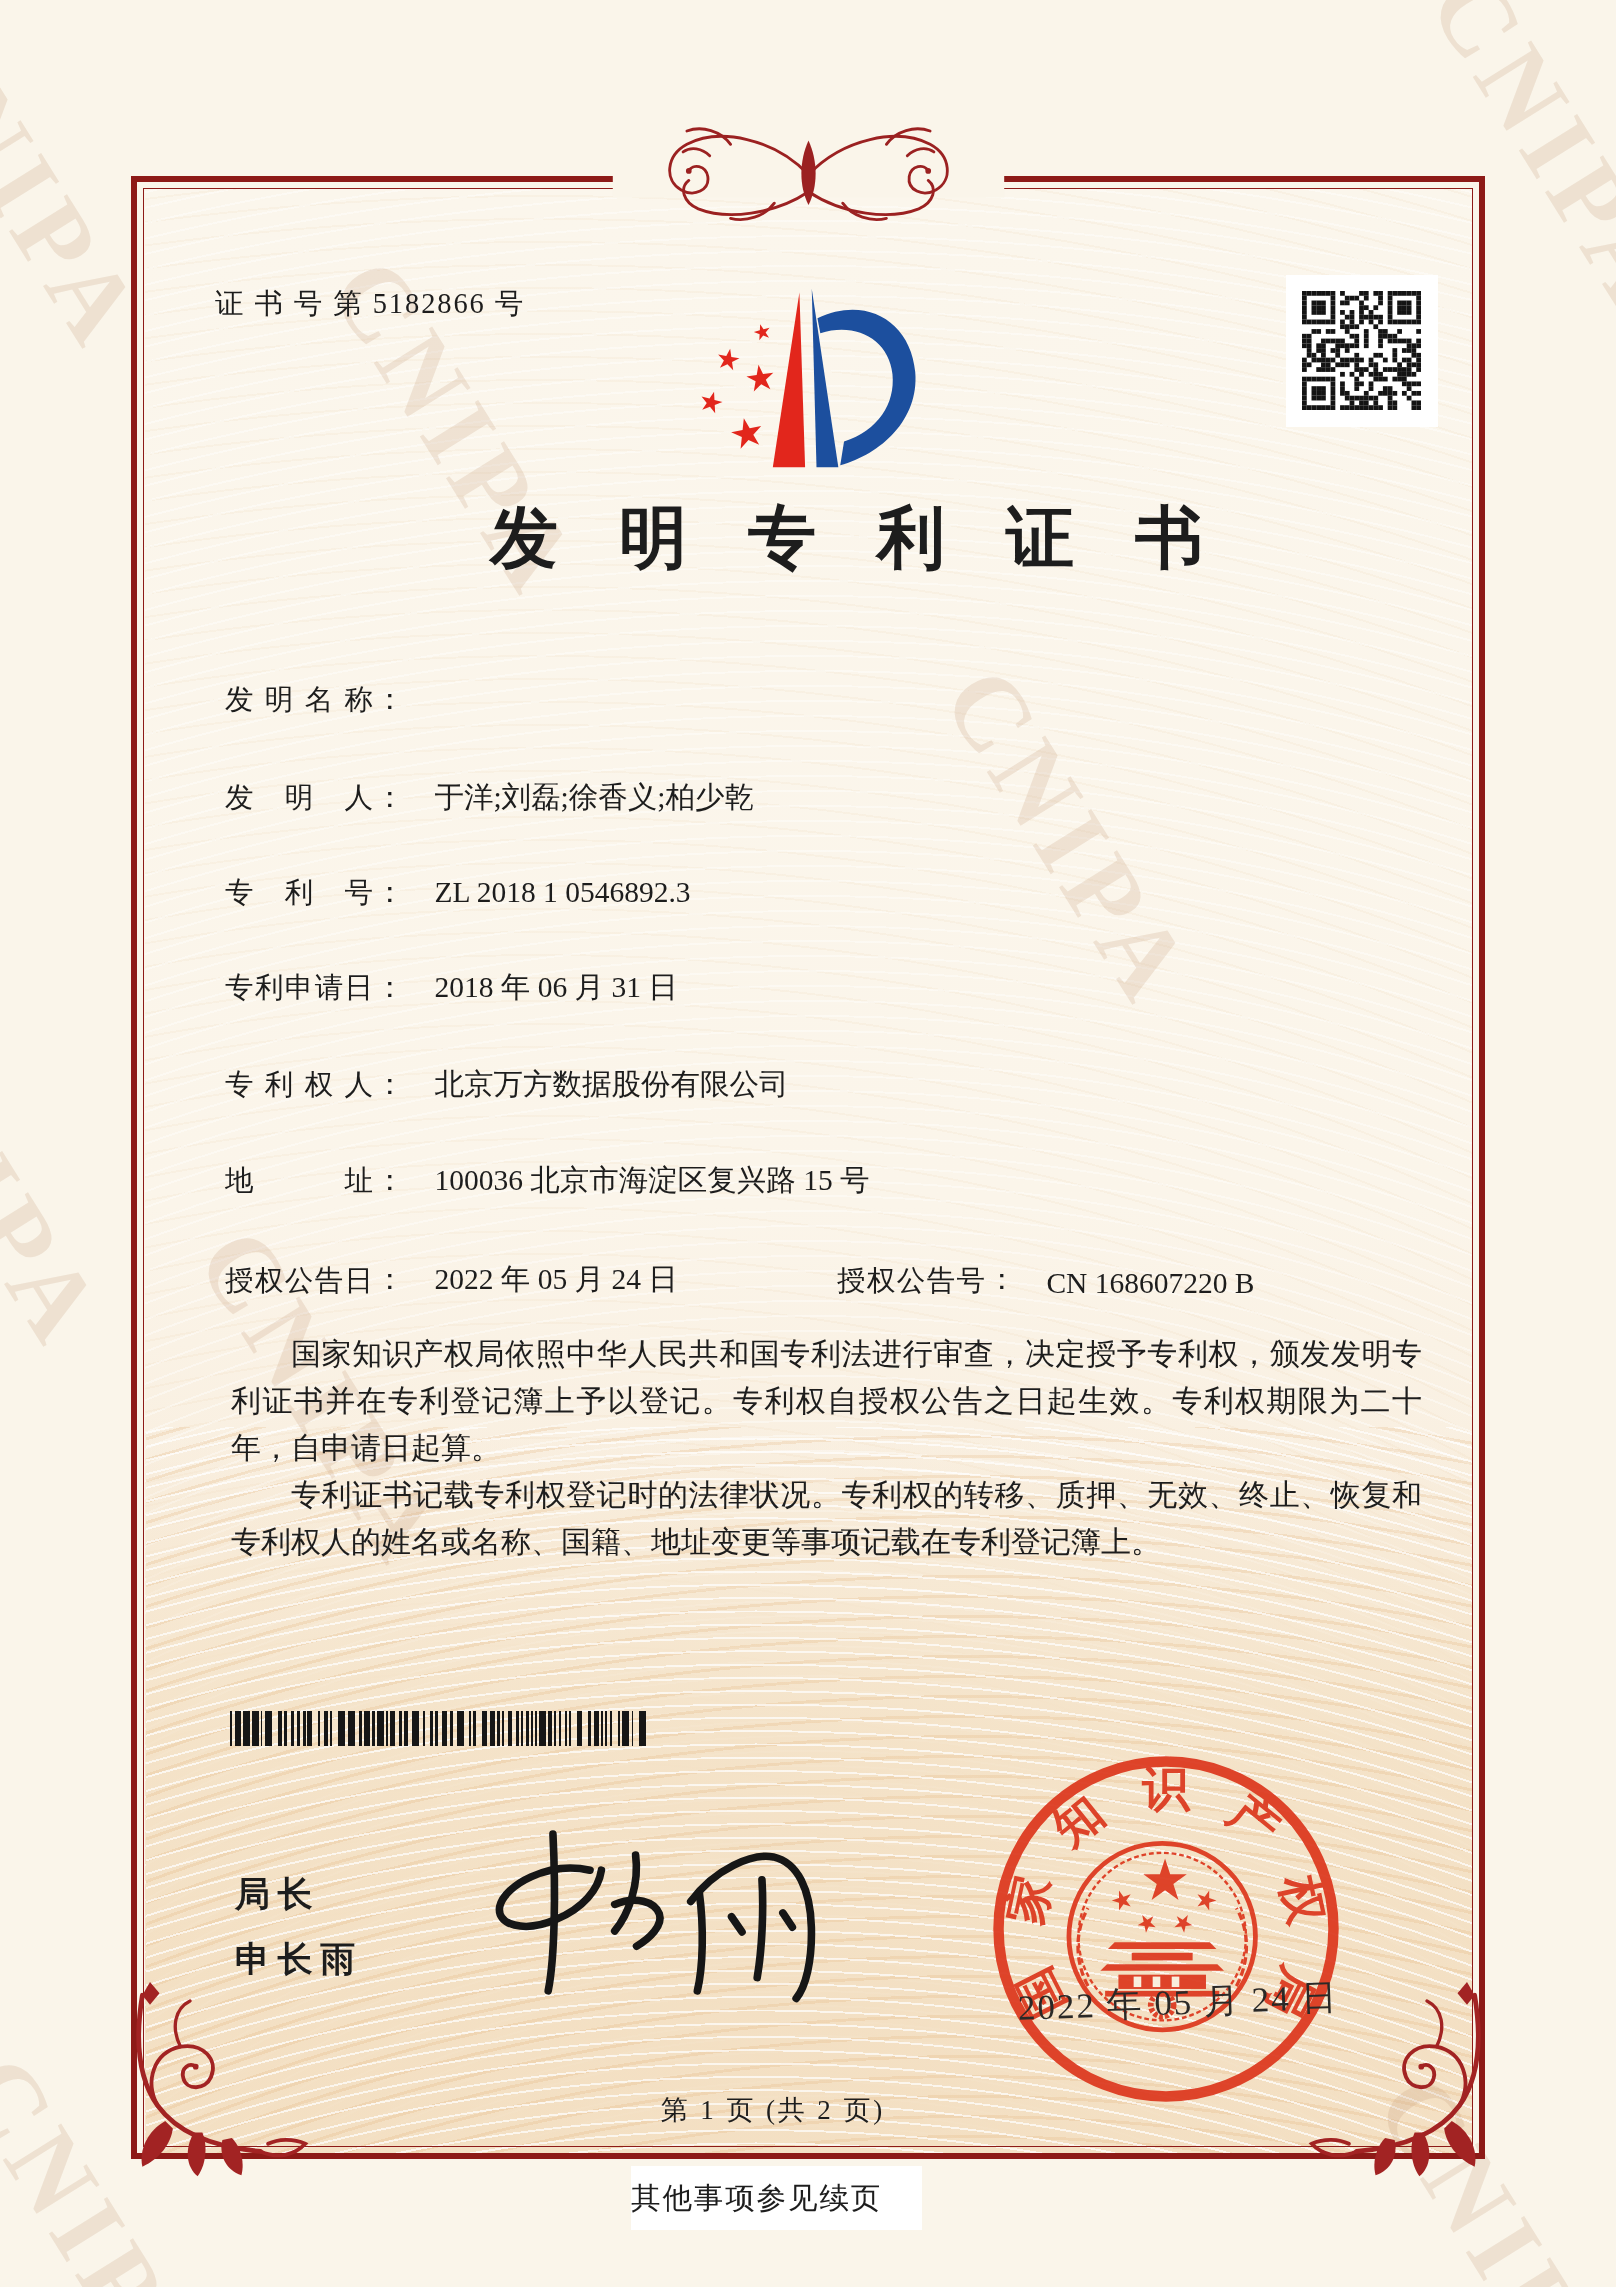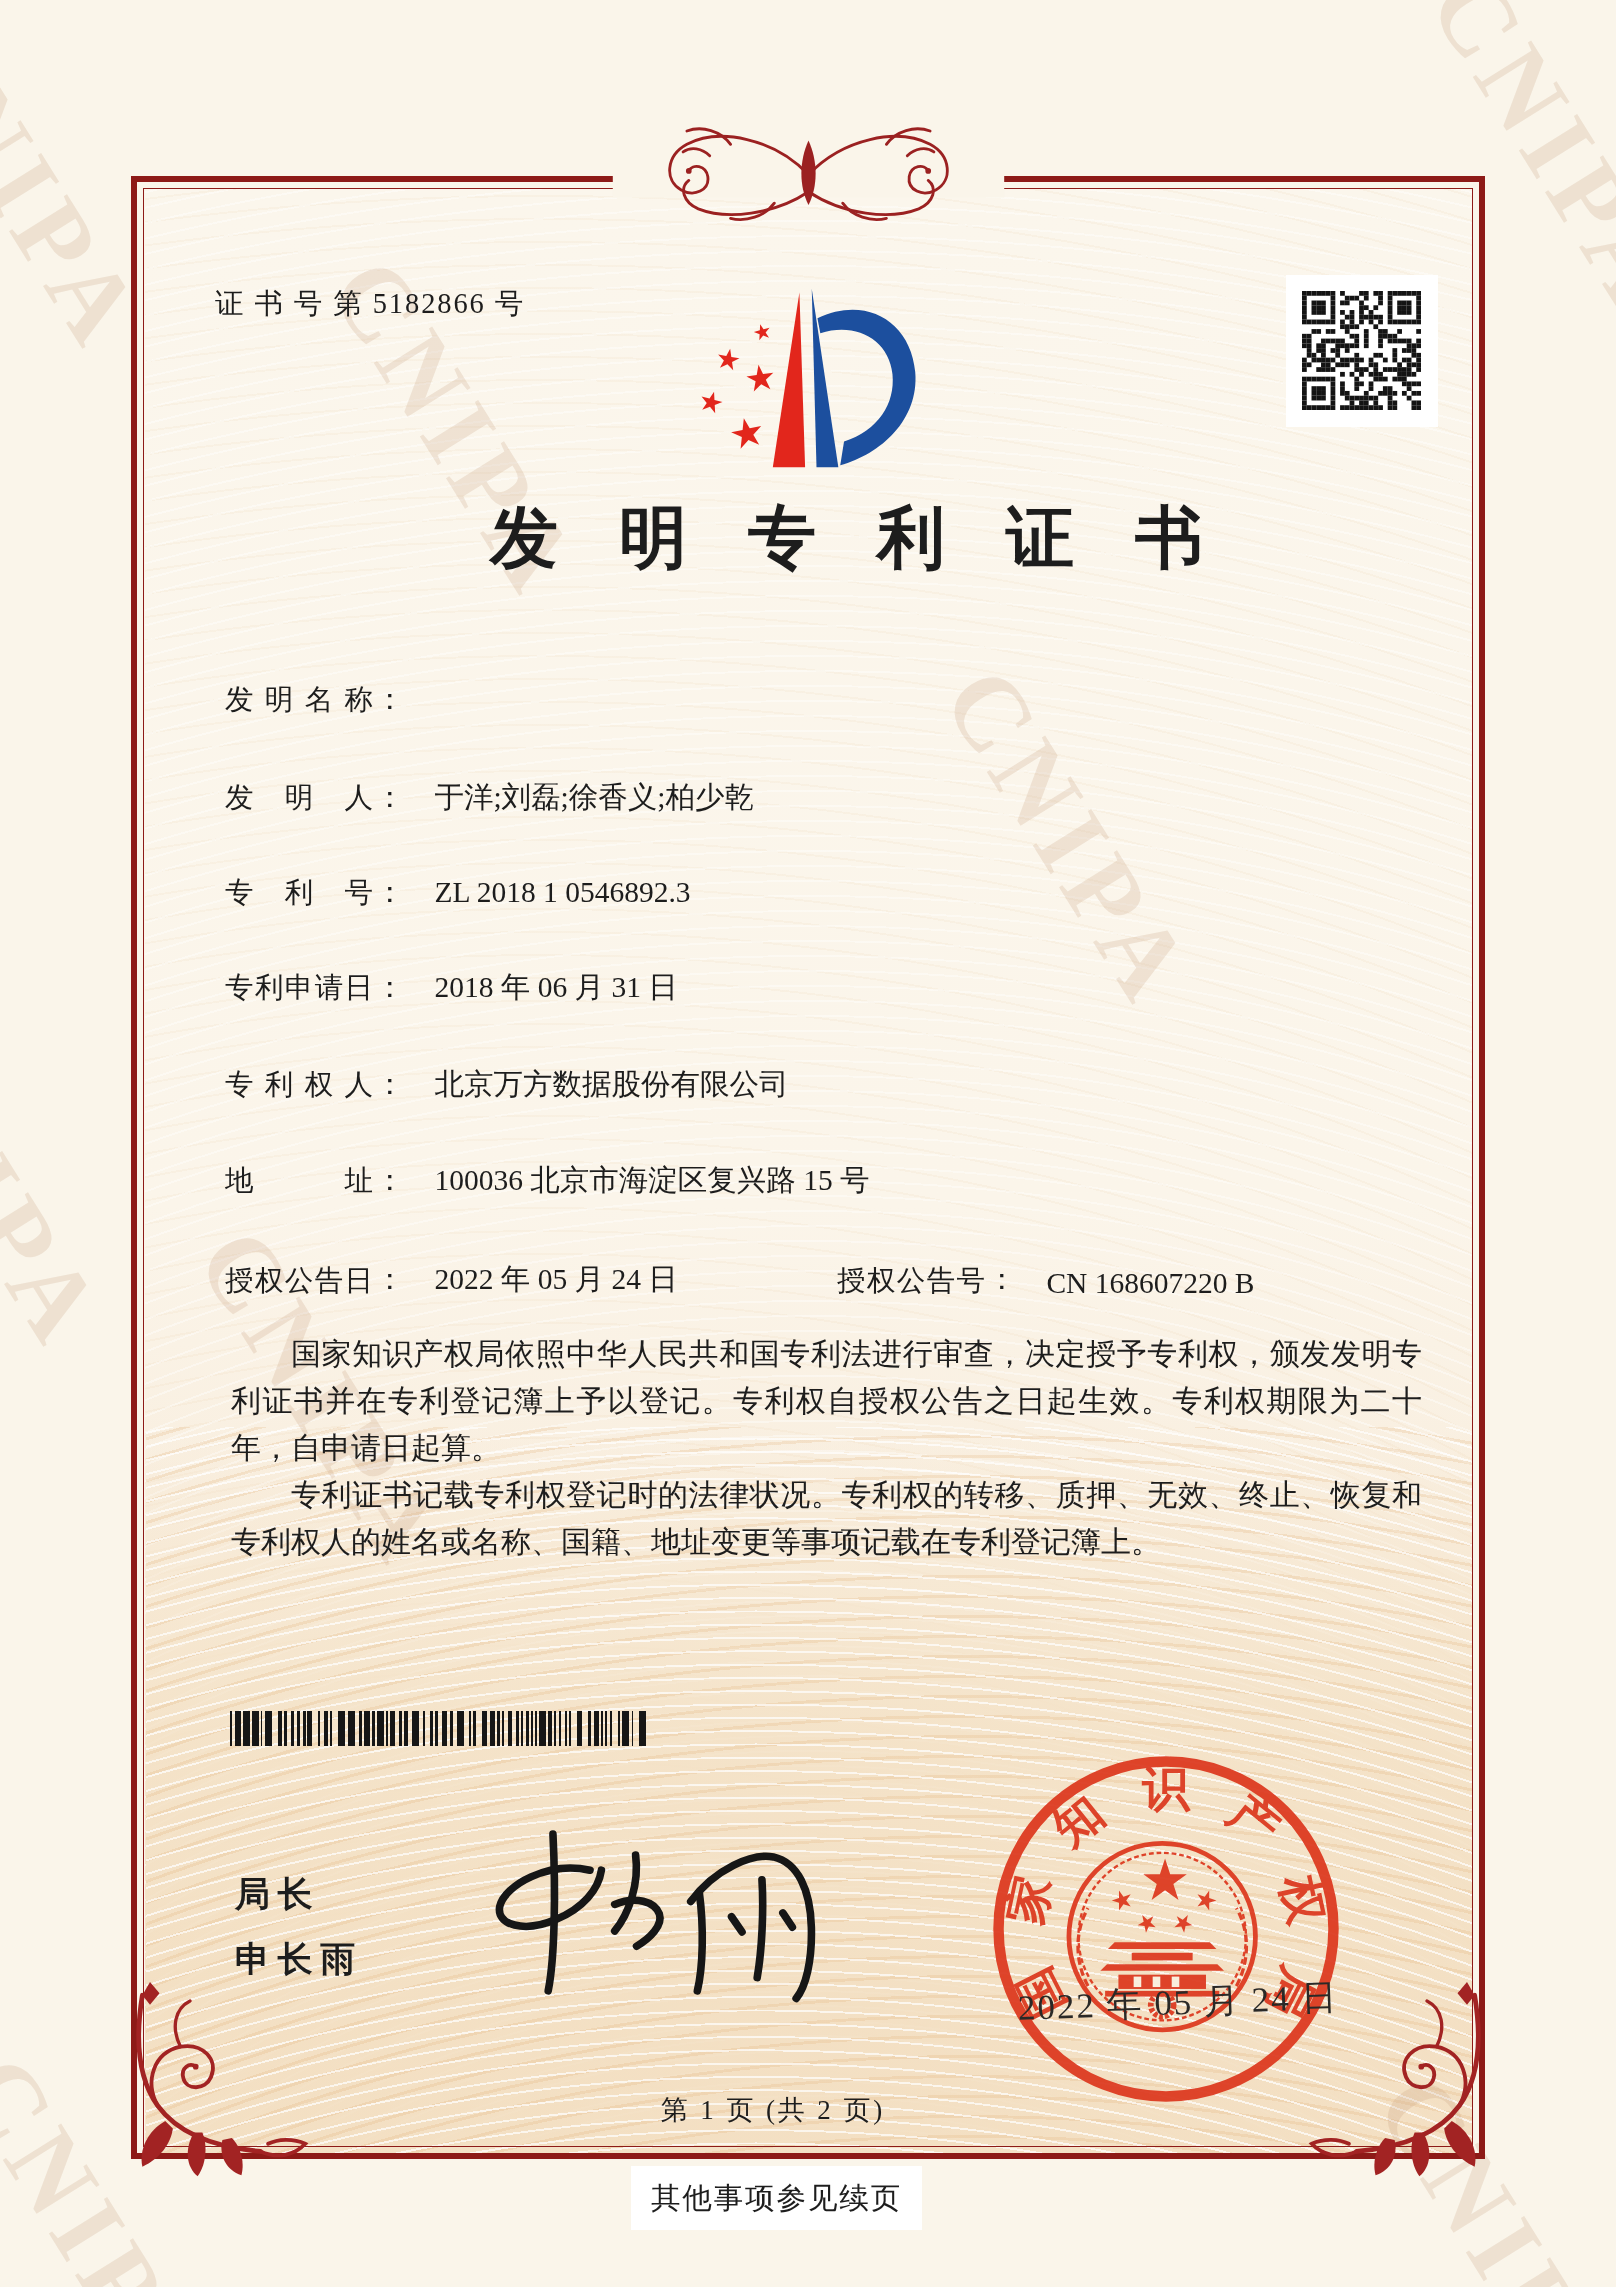--- a/index.html
+++ b/index.html
@@ -47,21 +47,21 @@
   .barcode{left:230px;top:1711px;width:413px;height:35px;display:flex;z-index:4;}
   .director-title{left:235px;top:1855px;font-size:35px;font-weight:700;
     font-family:"Liberation Sans","DejaVu Sans",sans-serif;letter-spacing:7.6px;z-index:4;margin-top:16px;}
   .director-name{left:235px;top:1936px;font-size:35px;font-weight:700;
     font-family:"Liberation Sans","DejaVu Sans",sans-serif;letter-spacing:7.6px;z-index:4;}
   .qr-box{left:1286px;top:275px;width:152px;height:152px;background:#fff;z-index:4;}
   .qr-box svg{position:absolute;left:16px;top:16px;}
   .page-footer{left:107px;top:2092px;width:1332px;text-align:center;font-size:27px;
     letter-spacing:2.9px;z-index:4;}
   .note-box{left:631px;top:2166px;width:291px;height:64px;background:#ffffff;
-    text-align:center;line-height:64px;font-size:29.5px;letter-spacing:1.9px;z-index:4;}
+    text-align:left;line-height:64px;font-size:29.5px;letter-spacing:1.9px;z-index:4;}
   .sig{z-index:5;}
   .seal{z-index:6;opacity:.94;}
   .logo{z-index:4;}
 </style>
 </head>
 <body>
 
 <div class="abs inner-bg"></div>
 <div class="abs waves-strong"></div>
 

